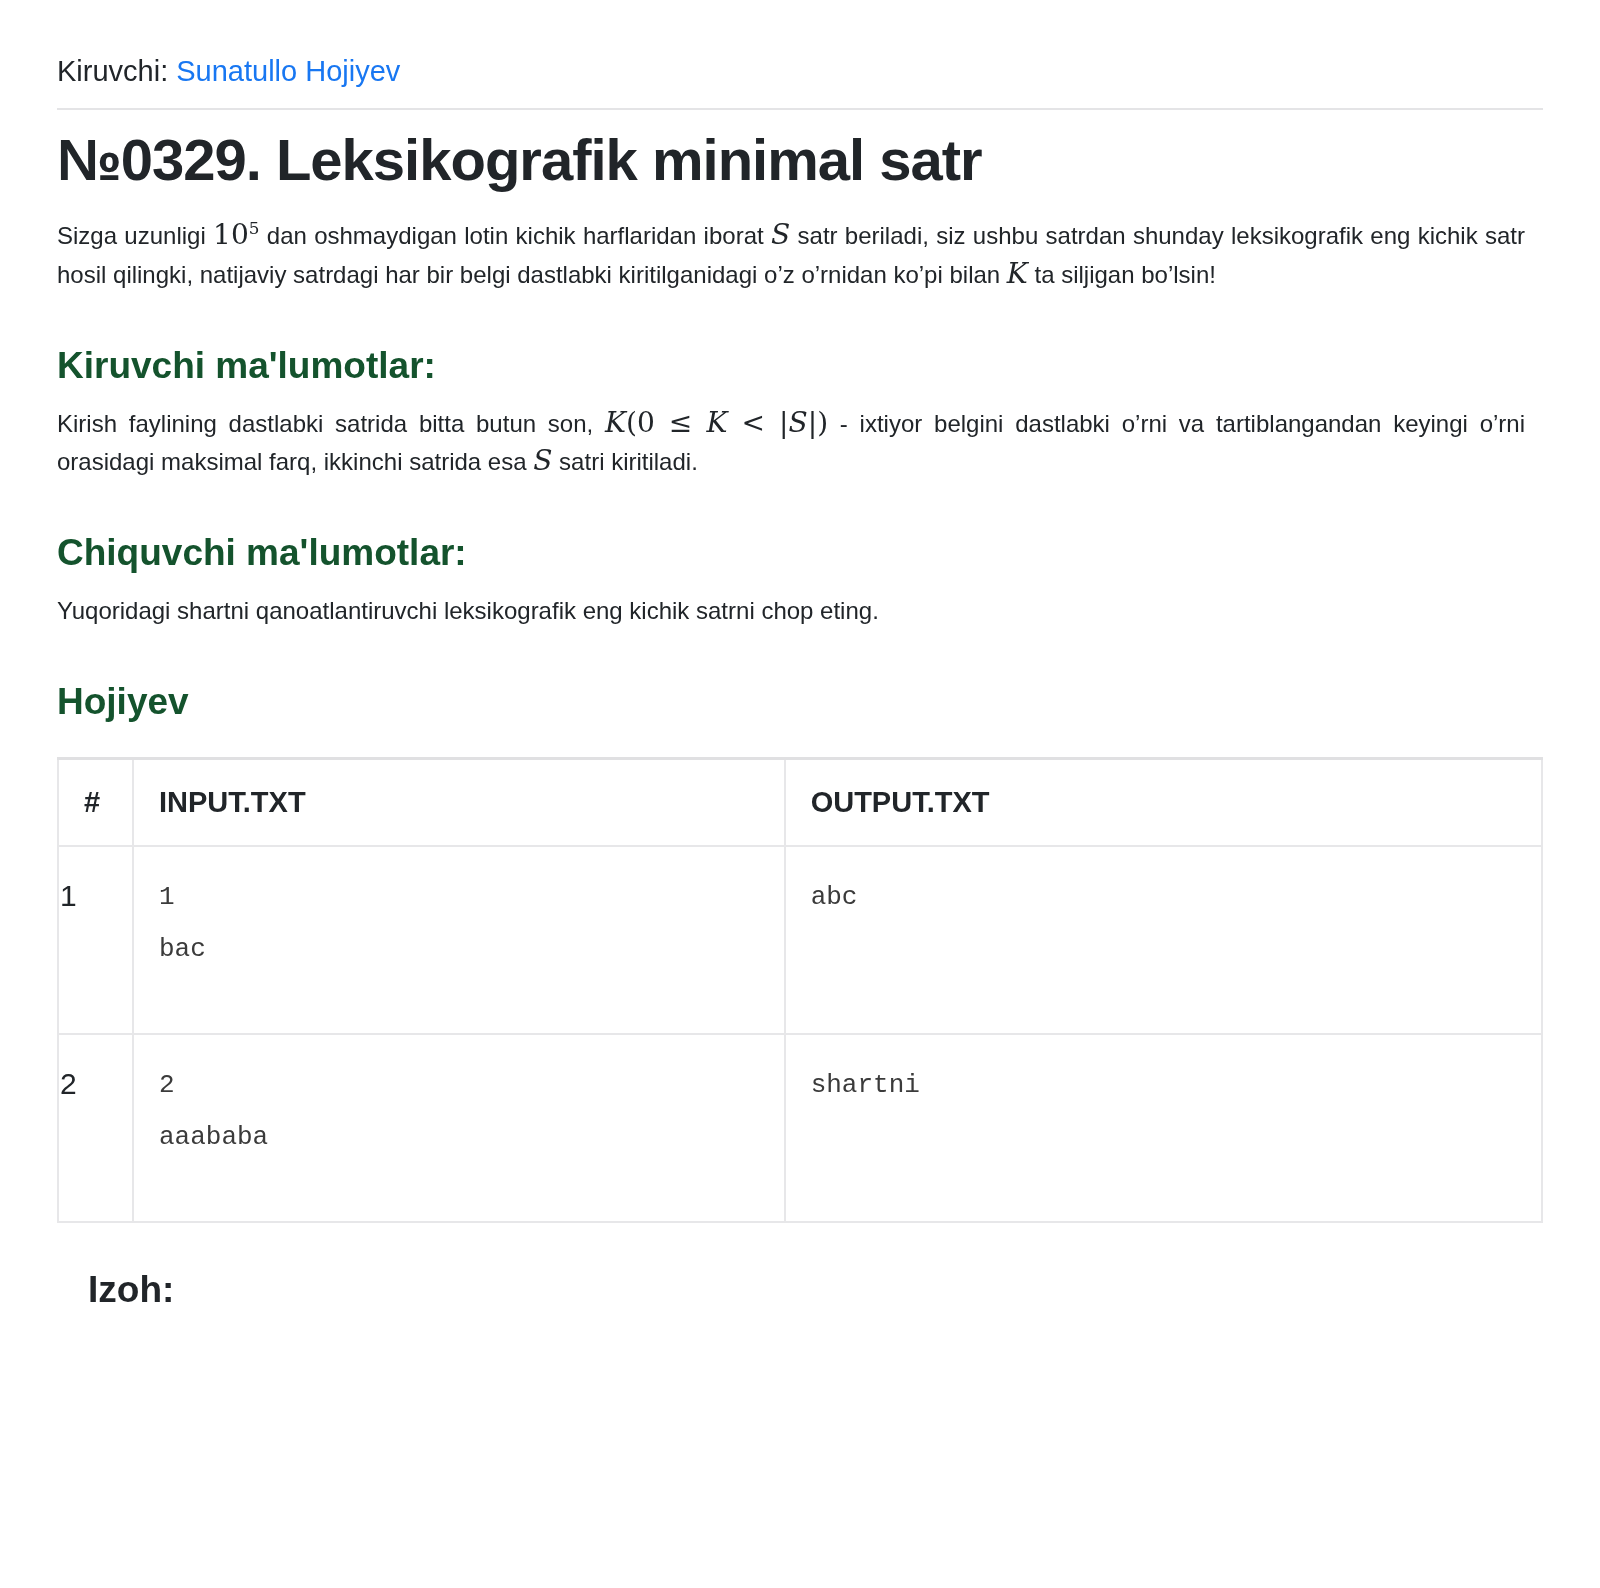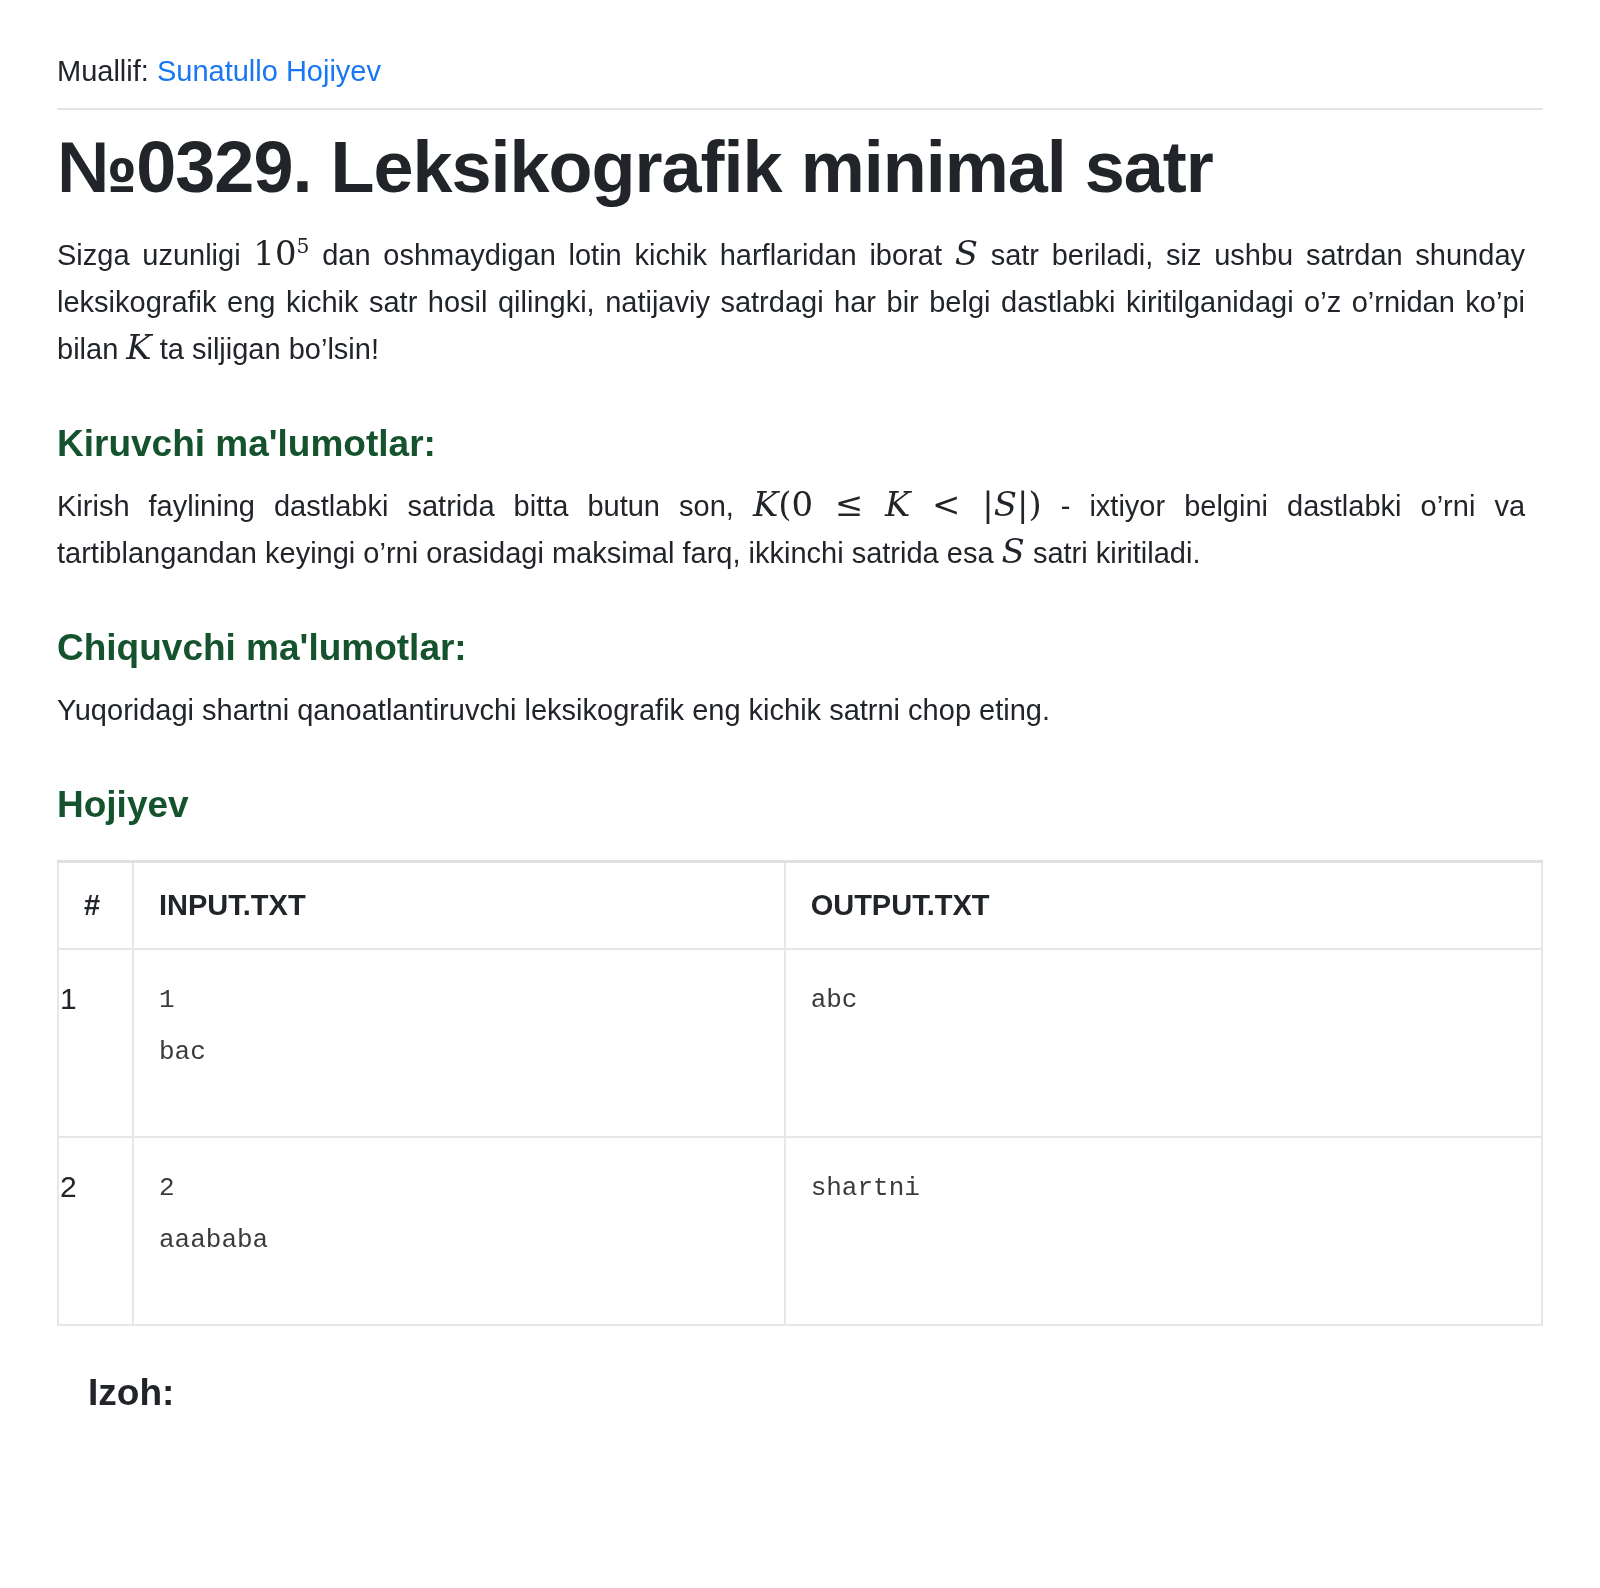--- a/index.html
+++ b/index.html
@@ -29,29 +29,29 @@
     white-space: nowrap;
   }
 
   hr.divider {
     border: none;
     border-top: 2px solid #e4e4e6;
     margin: 19px 0 0 0;
   }
 
   h1.title {
-    font-size: 72px;
+    font-size: 58px;
     font-weight: 700;
     letter-spacing: -1px;
     margin: 16px 0 24px 0;
     color: #212529;
   }
 
   p.body-text {
-    font-size: 29px;
+    font-size: 24px;
     line-height: 1.62;
     text-align: justify;
     margin: 0 18px 12px 0;
   }
 
   
   .mi {
     font-family: "DejaVu Serif", "Liberation Serif", serif;
     font-style: italic;
     font-size: 1.17em;
@@ -112,21 +112,21 @@
     margin: 46px 0 12px 31px;
     color: #212529;
   }
 </style>
 </head>
 <body>
 
 <div class="page">
 
   <div class="author-line">
-    <span>Muallif:</span>
+    <span>Kiruvchi:</span>
     <a href="#" class="author-link">Sunatullo Hojiyev</a>
   </div>
 
 
   <hr class="divider">
 
   <h1 class="title">№0329. Leksikografik minimal satr</h1>
 
   <p class="body-text" id="statement">Sizga uzunligi <span class="mr">10<sup>5</sup></span> dan oshmaydigan lotin kichik harflaridan iborat <span class="mi">S</span> satr beriladi, siz ushbu satrdan shunday leksikografik eng kichik satr hosil qilingki, natijaviy satrdagi har bir belgi dastlabki kiritilganidagi o’z o’rnidan ko’pi bilan <span class="mi">K</span> ta siljigan bo’lsin!</p>
 

